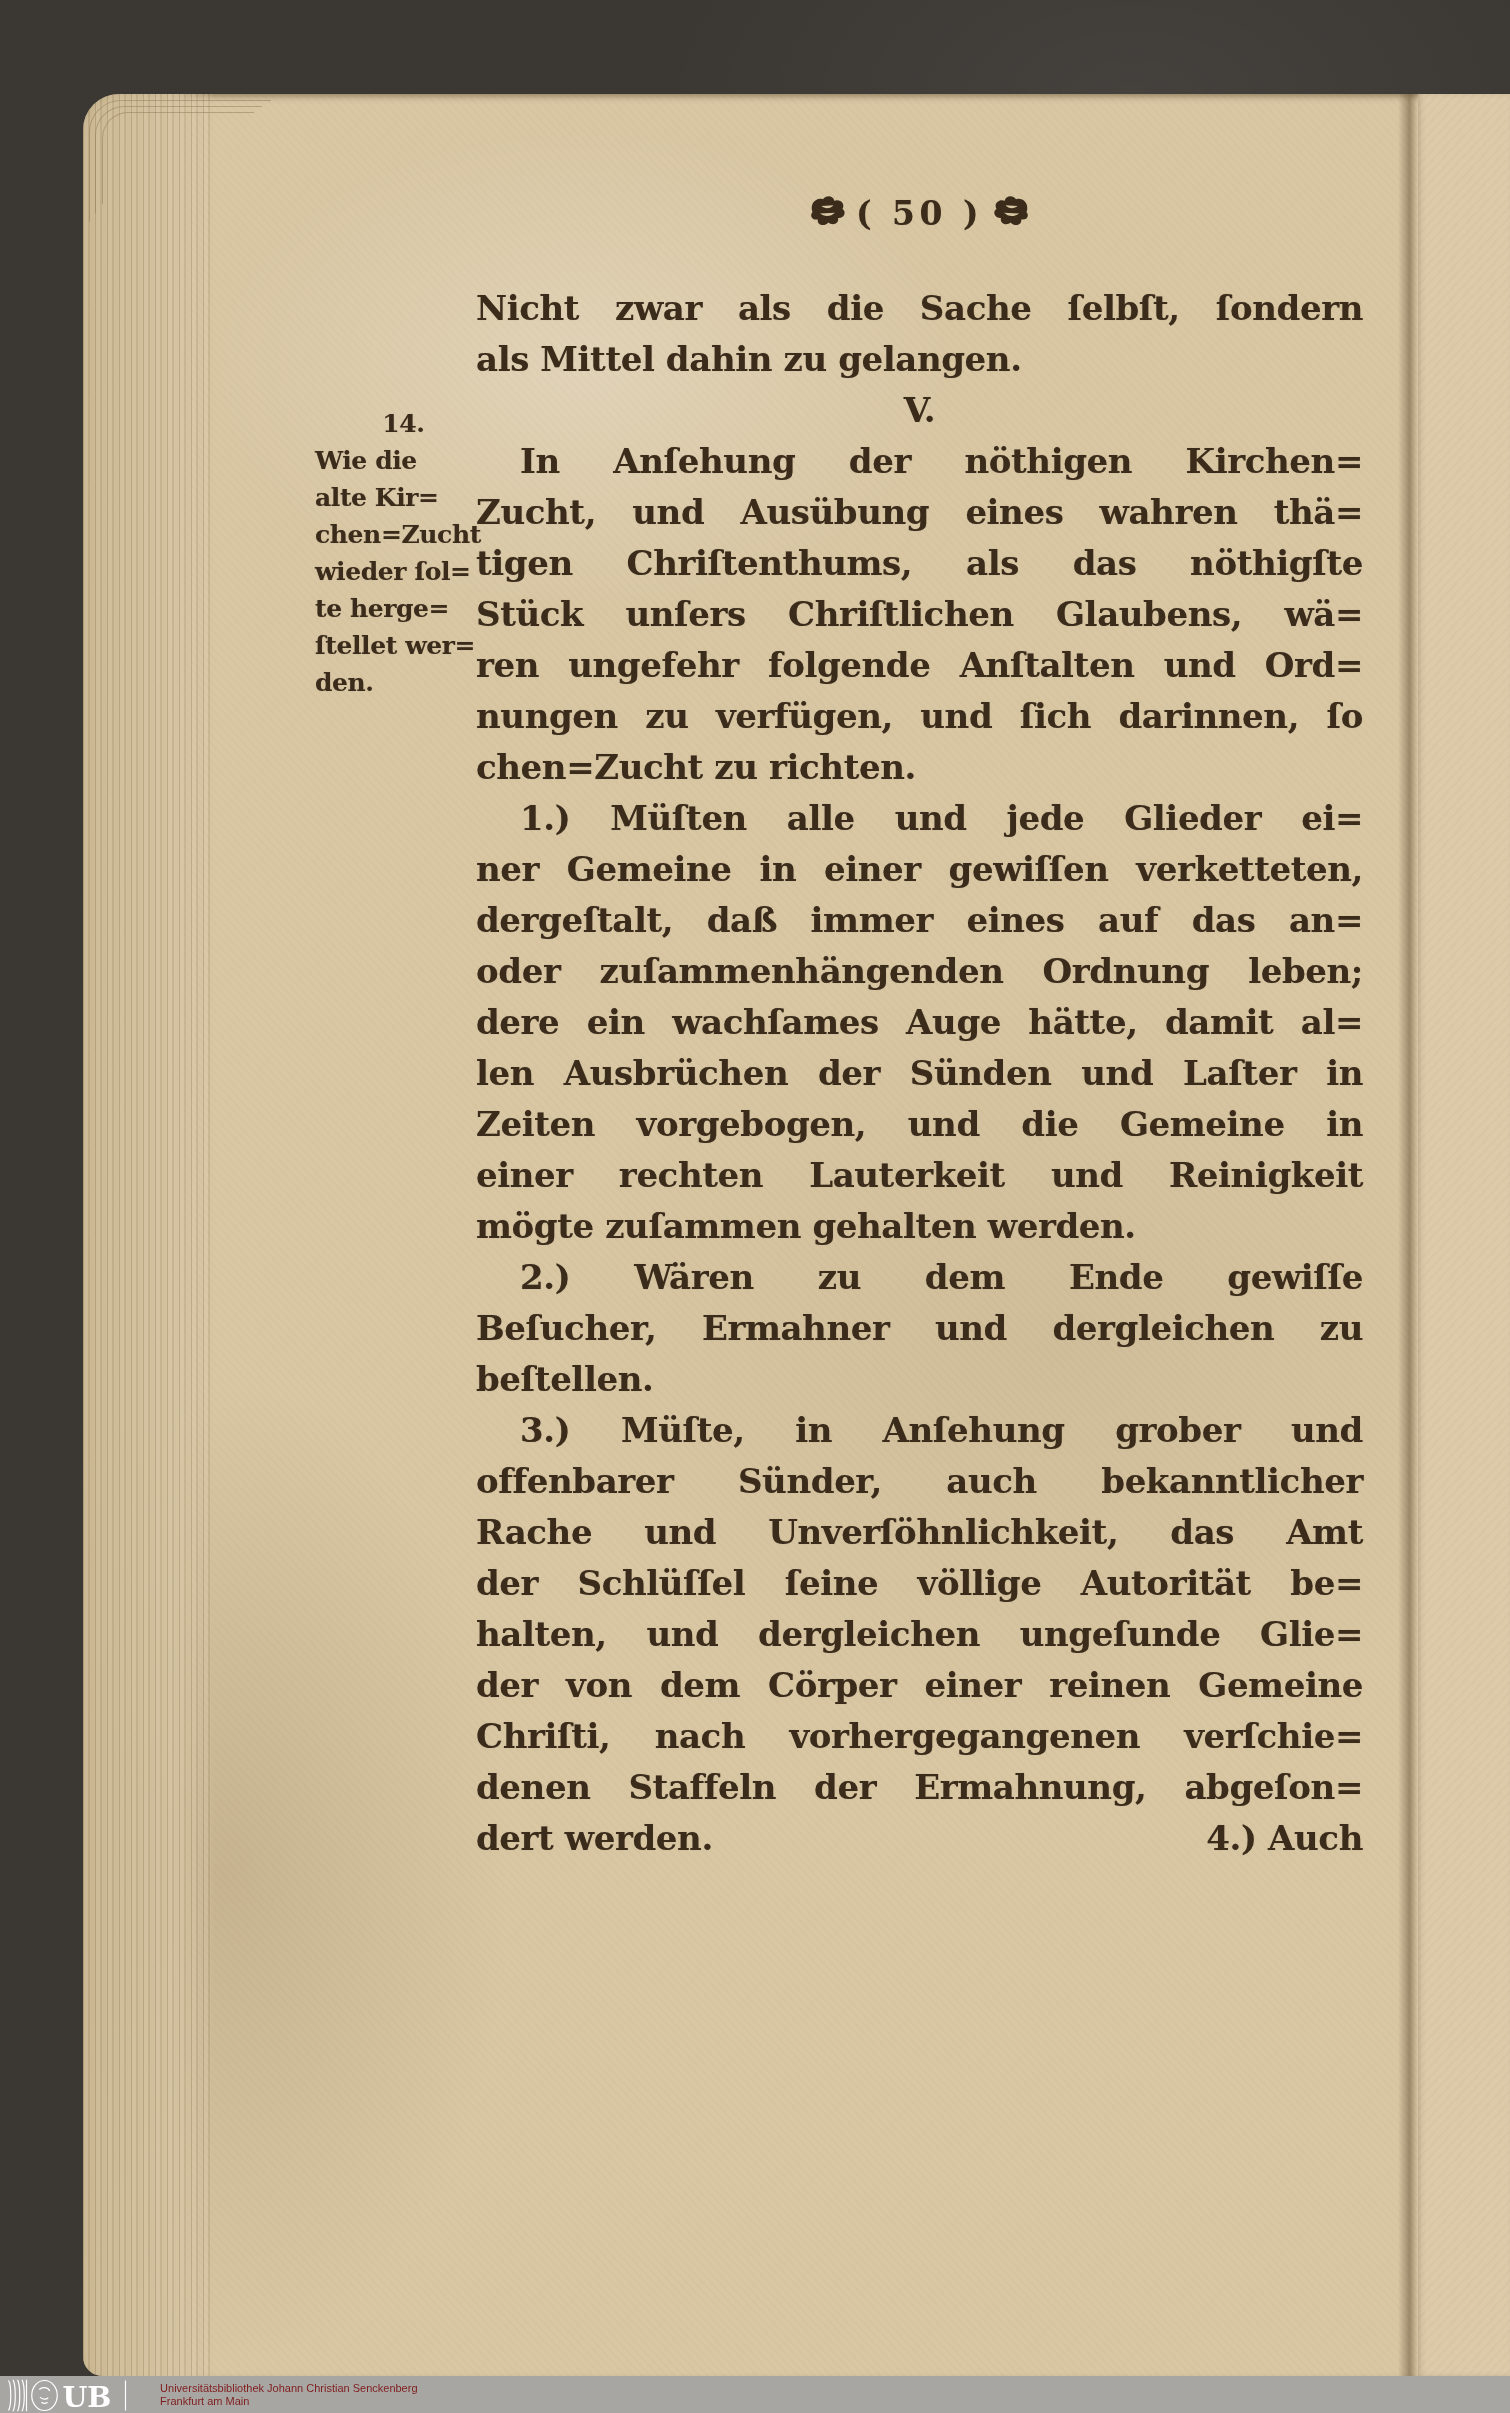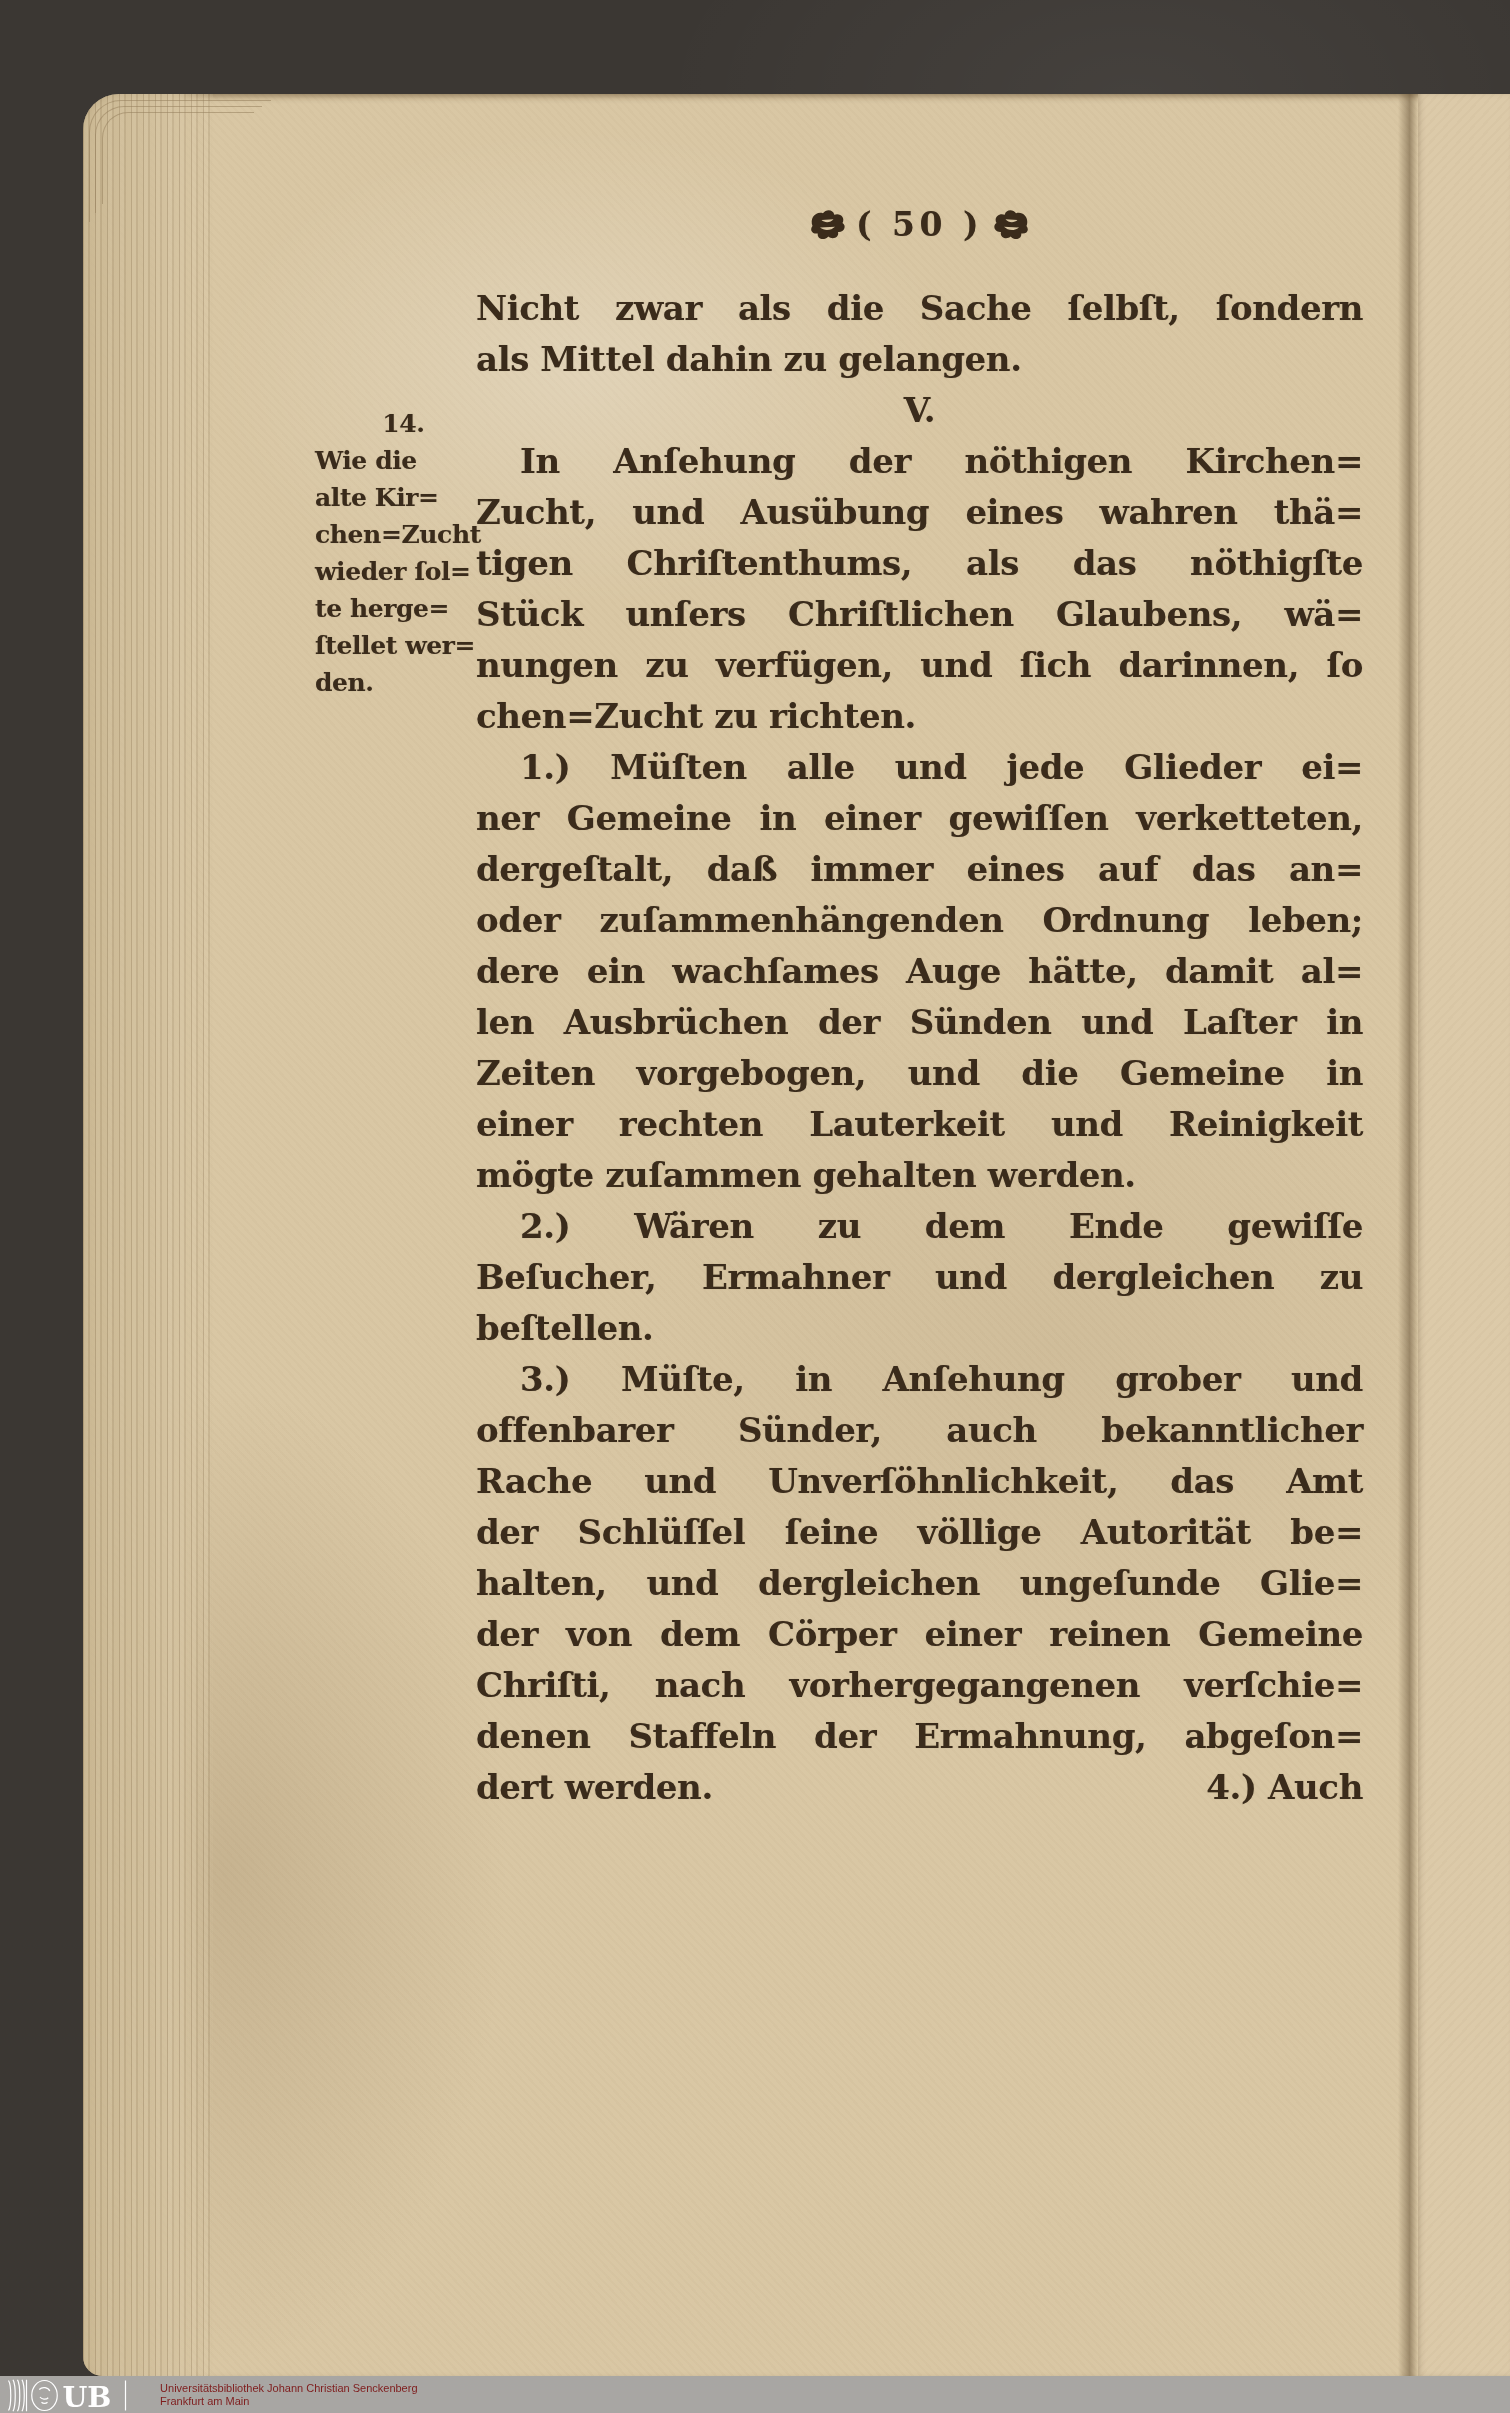--- a/index.html
+++ b/index.html
@@ -50,21 +50,21 @@
     background:
       repeating-linear-gradient(133deg, rgba(150,125,90,.05) 0 2.3px, transparent 2.3px 6.8px),
       #dccaa9;
     box-shadow:inset 3px 0 6px -2.3px rgba(95,75,48,.35);
   }
 
   
   .ink{color:#3a2b1b;text-shadow:0 0 0.8px rgba(58,43,27,.35);}
   .header-row{
     position:absolute;left:393px;top:100px;width:887px;height:60px;
-    display:flex;align-items:center;justify-content:center;gap:9px;
+    display:flex;align-items:flex-start;justify-content:center;gap:9px;
     font-size:33px;font-weight:700;letter-spacing:4.5px;
   }
   .fleuron{width:39px;height:33px;flex:0 0 auto;}
 
   .textcol{
     position:absolute;left:393px;top:189px;width:887px;
     font-size:34px;font-weight:700;line-height:51px;letter-spacing:-0.4px;
   }
   .line{white-space:nowrap;}
   .jline{white-space:normal;text-align:justify;text-align-last:justify;}
@@ -122,20 +122,21 @@
   <div class="textcol ink">
     <div class="line jline">Nicht zwar als die Sache ſelbſt, ſondern</div>
     <div class="line">als Mittel dahin zu gelangen.</div>
 
     <div class="line center">V.</div>
 
     <div class="line jline indent">In Anſehung der nöthigen Kirchen=</div>
     <div class="line jline">Zucht, und Ausübung eines wahren thä=</div>
     <div class="line jline">tigen Chriſtenthums, als das nöthigſte</div>
     <div class="line jline">Stück unſers Chriſtlichen Glaubens, wä=</div>
+    <div class="line jline">ren ungefehr folgende Anſtalten und Ord=</div>
     <div class="line jline">nungen zu verfügen, und ſich darinnen, ſo</div>
     <div class="line">chen=Zucht zu richten.</div>
 
     <div class="line jline indent">1.) Müſten alle und jede Glieder ei=</div>
     <div class="line jline">ner Gemeine in einer gewiſſen verketteten,</div>
     <div class="line jline">dergeſtalt, daß immer eines auf das an=</div>
     <div class="line jline">oder zuſammenhängenden Ordnung leben;</div>
     <div class="line jline">dere ein wachſames Auge hätte, damit al=</div>
     <div class="line jline">len Ausbrüchen der Sünden und Laſter in</div>
     <div class="line jline">Zeiten vorgebogen, und die Gemeine in</div>

